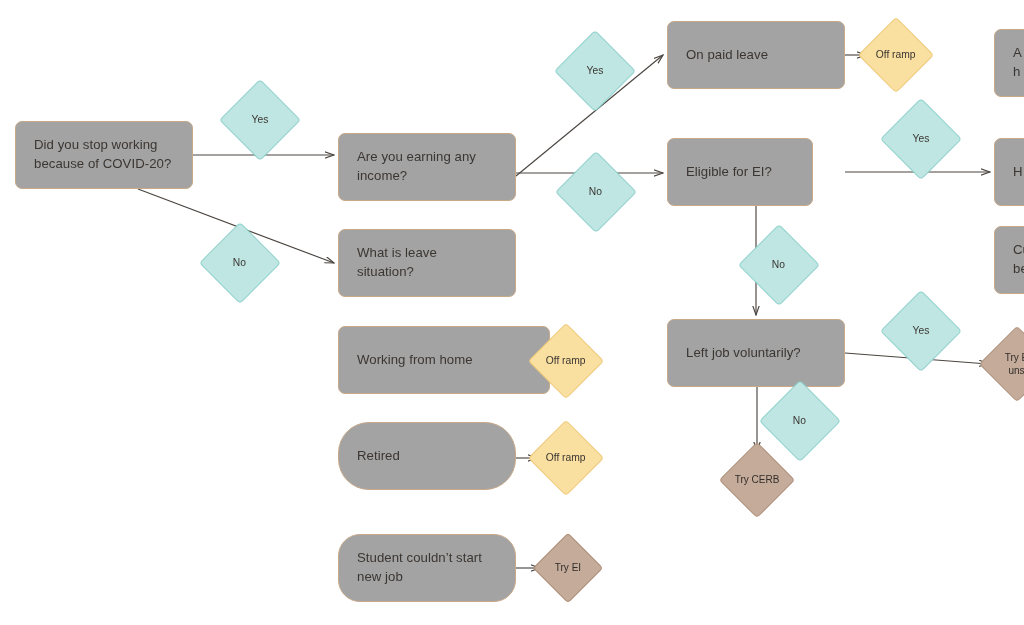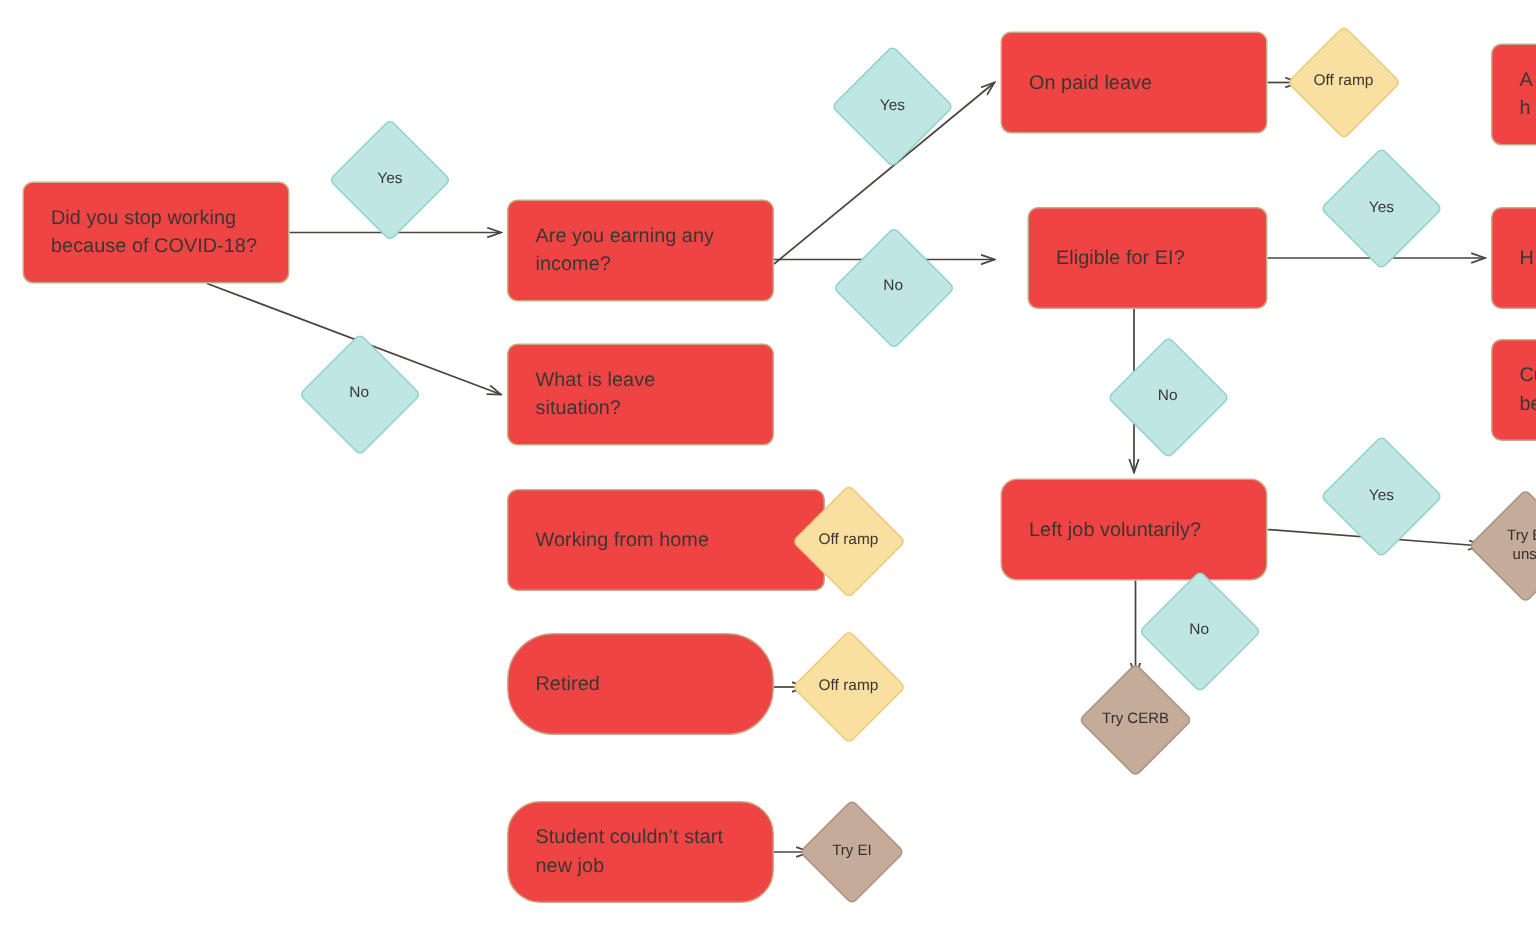--- a/index.html
+++ b/index.html
@@ -19,21 +19,21 @@
     position: absolute;
     left: 0;
     top: 0;
     width: 1024px;
     height: 625px;
     pointer-events: none;
   }
   .node {
     position: absolute;
     box-sizing: border-box;
-    background: #ef4444;
+    background: #a3a3a3;
     border: 1.3px solid #c8aa89;
     border-radius: 7px;
     display: flex;
     align-items: center;
     color: #3b3632;
     font-size: 13.2px;
     line-height: 1.42;
     padding: 0 18px;
     white-space: pre-line;
     letter-spacing: 0.05px;
@@ -95,21 +95,21 @@
       <path d="M516,568 L540,568"></path>
       <path d="M845,172 L990,172"></path>
       <path d="M756,206 L756,315"></path>
       <path d="M845,353 L988,364"></path>
       <path d="M757,387 L757,451"></path>
     </g>
   </svg>
 
   <div class="node" style="left:15px; top:121px; width:178px; height:68px;">
     <span>Did you stop working
-because of COVID-18?</span>
+because of COVID-20?</span>
   </div>
 
   <div class="node" style="left:338px; top:121px; width:178px; height:68px;margin-top:12px;">
     <span>Are you earning any
 income?</span>
   </div>
 
   <div class="node" style="left:338px; top:229px; width:178px; height:68px;">
     <span>What is leave situation?</span>
   </div>
@@ -124,25 +124,25 @@
 
   <div class="node" style="left:338px; top:534px; width:178px; height:68px;border-radius:22px;">
     <span>Student couldn’t start
 new job</span>
   </div>
 
   <div class="node" style="left:667px; top:21px; width:178px; height:68px;">
     <span>On paid leave</span>
   </div>
 
-  <div class="node" style="left:667px; top:138px; width:160px; height:68px;margin-left:18px;">
+  <div class="node" style="left:667px; top:138px; width:146px; height:68px;">
     <span>Eligible for EI?</span>
   </div>
 
-  <div class="node" style="left:667px; top:319px; width:178px; height:68px;border-radius:11px;">
+  <div class="node" style="left:667px; top:319px; width:178px; height:68px;">
     <span>Left job voluntarily?</span>
   </div>
 
   <div class="node" style="left:994px; top:29px; width:178px; height:68px;">
     <span>A
 h</span>
   </div>
 
   <div class="node" style="left:994px; top:138px; width:178px; height:68px;">
     <span>H</span>

